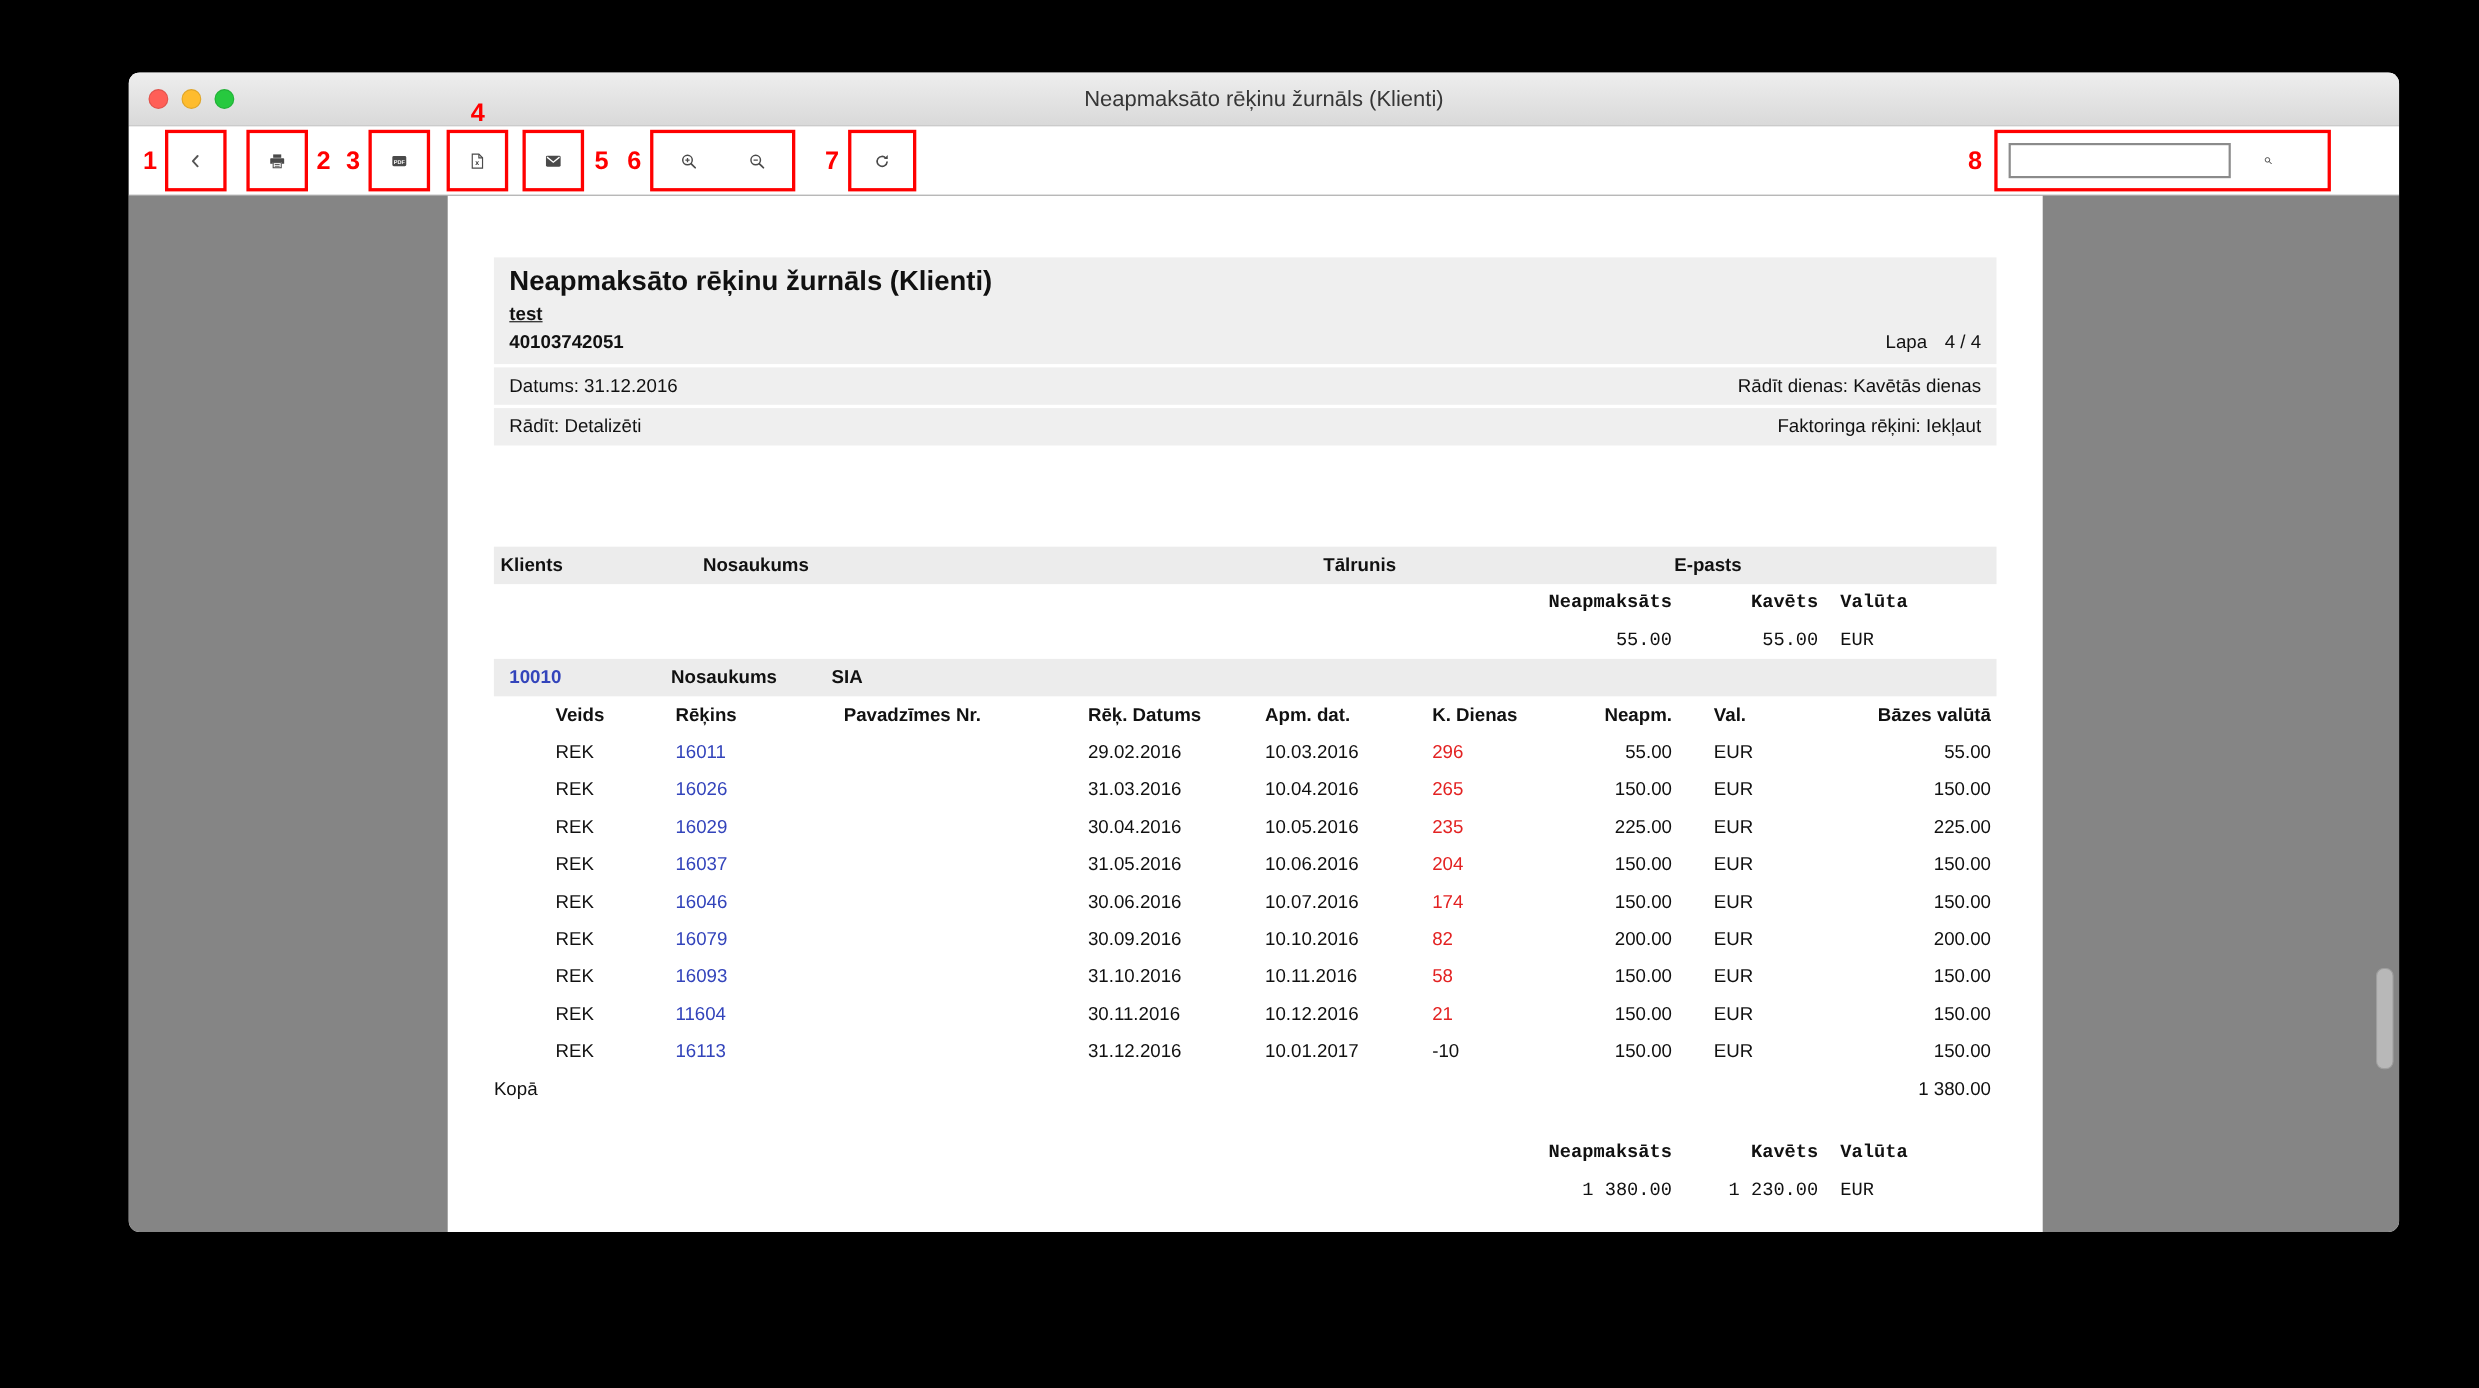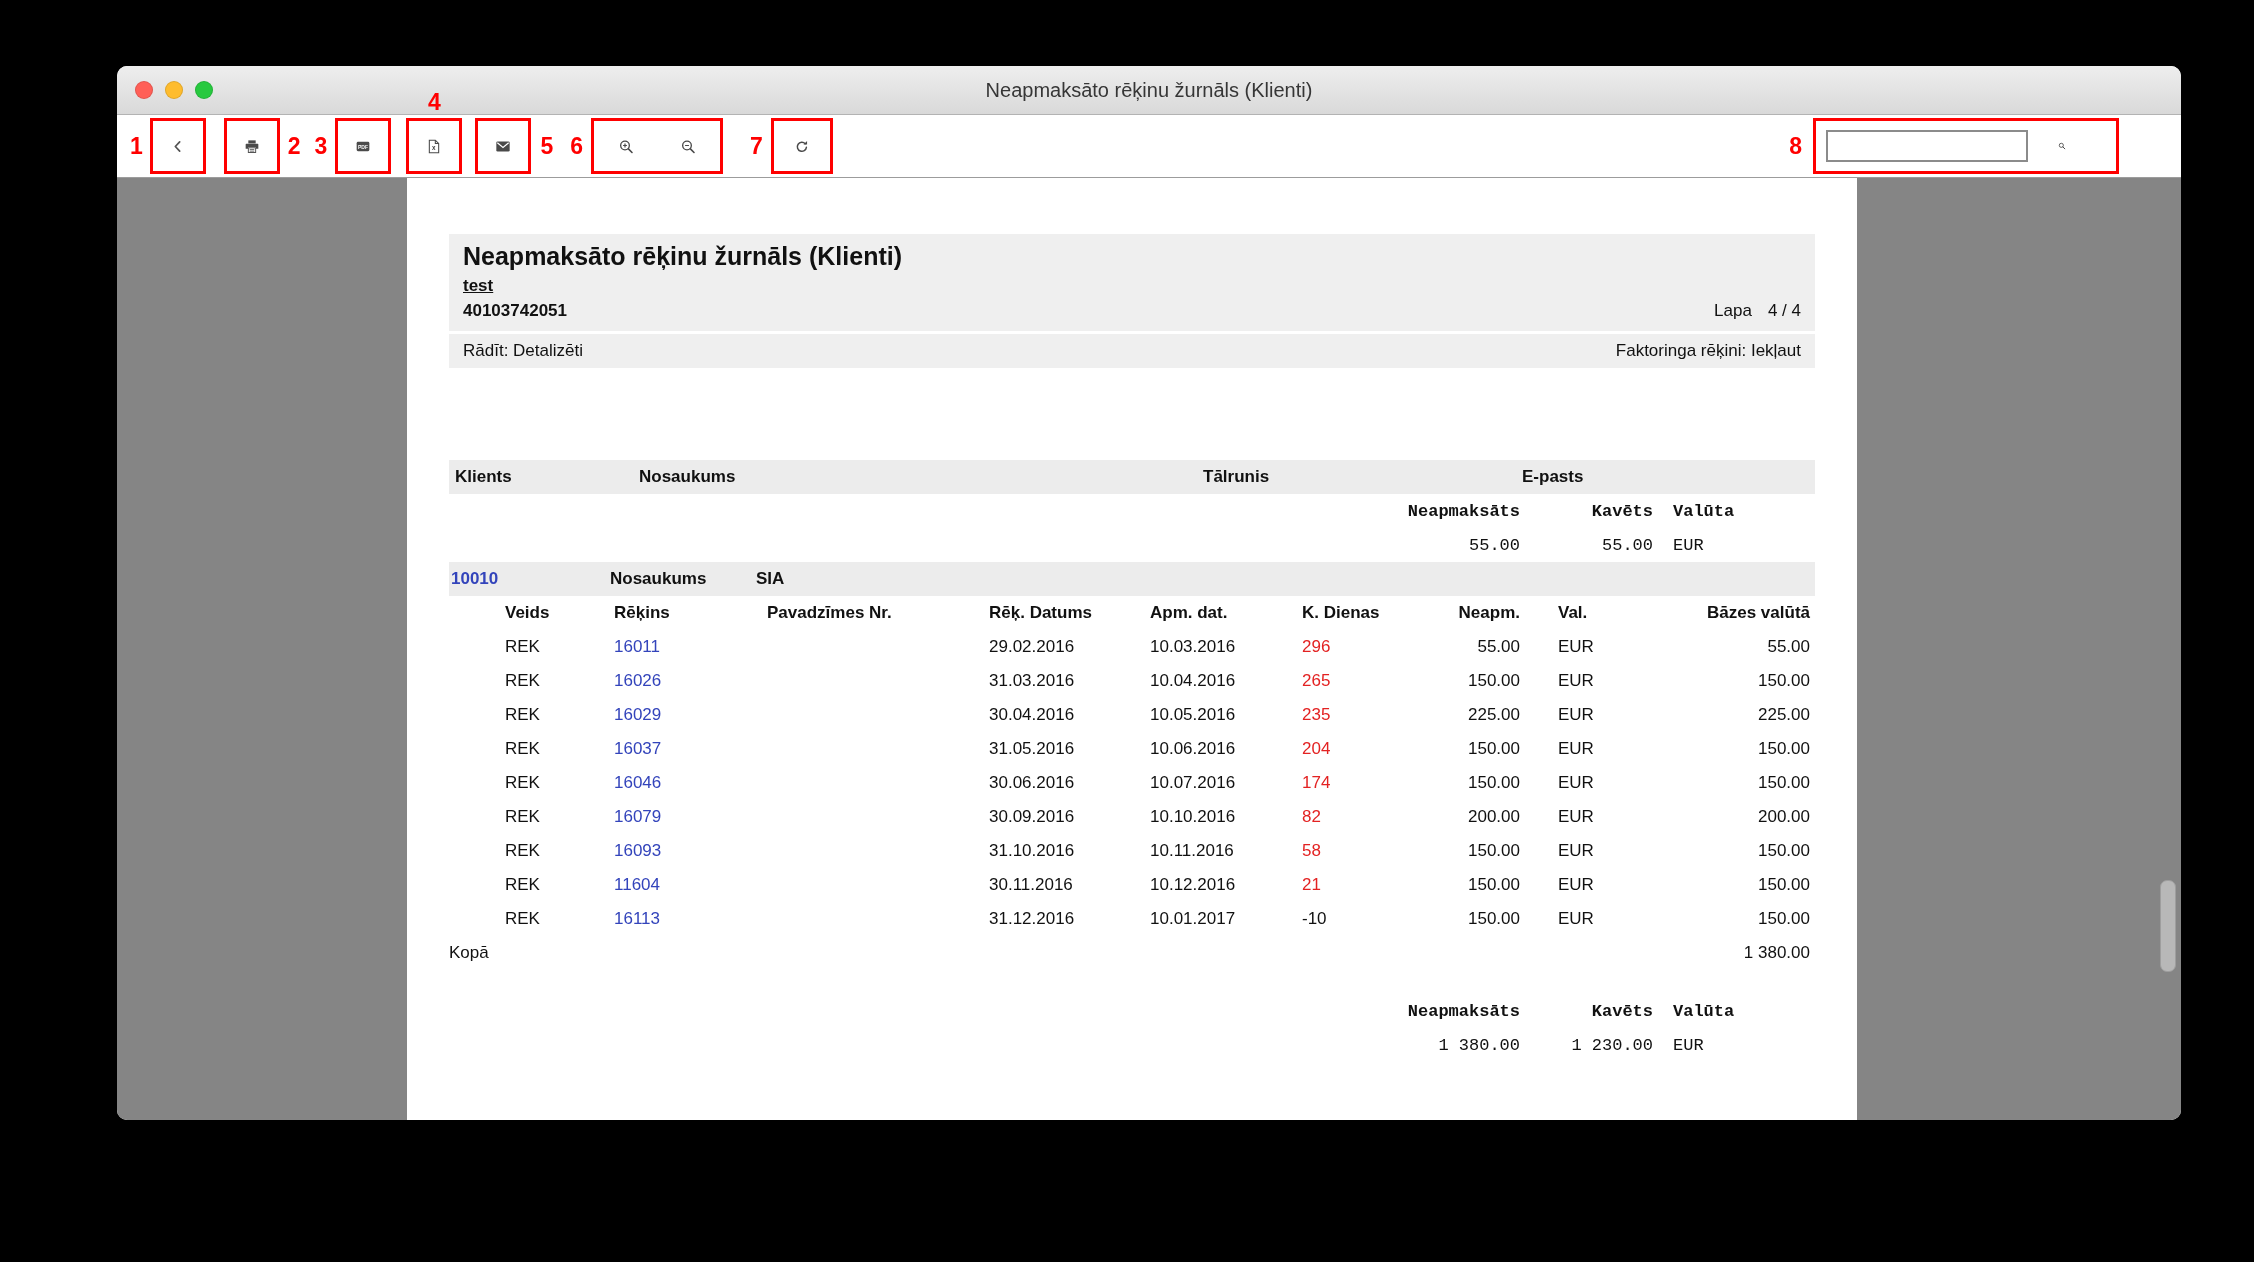--- a/index.html
+++ b/index.html
@@ -68,21 +68,21 @@
   .rep-page { font-weight:normal; }
   .rep-page .pv { margin-left:16px; }
   .hdr-row {
     background:#efefef; height:34px; margin-top:3px; display:flex;
     justify-content:space-between; align-items:center; padding:0 14px; font-size:17px;
   }
   .spacer1 { height:92px; }
   .band { position:relative; height:34px; background:#ececec; font-weight:bold; font-size:17px; }
   .band span { position:absolute; top:50%; transform:translateY(-50%); white-space:nowrap; }
   .b-klients { left:6px; }  .b-nosaukums { left:190px; }  .b-talrunis { left:754px; }  .b-epasts { left:1073px; }
-  .c-code { left:2px; color:#3344bb; }  .c-label { left:161px; }  .c-name { left:307px; }
+  .c-code { left:14px; color:#3344bb; }  .c-label { left:161px; }  .c-name { left:307px; }
   .sumrow { display:flex; height:34px; align-items:center; font-size:17px;font-family:Liberation Mono, monospace; }
   .sumrow.bold { font-weight:bold; }
   .sA { width:1073px; text-align:right; padding-right:2px; box-sizing:border-box; }
   .sB { width:133px; text-align:right; padding-right:2px; box-sizing:border-box; }
   .sC { margin-left:18px; }
   table.inv-table { border-collapse:collapse; width:1366px; table-layout:fixed; font-size:17px; }
   .inv-table th, .inv-table td { height:34px; padding:0; vertical-align:middle; white-space:nowrap; overflow:visible; font-weight:normal; text-align:left; }
   .inv-table thead th { font-weight:bold; }
   .c1 { padding-left:56px !important; }
   .c2 { padding-left:5px !important; }
@@ -223,20 +223,24 @@
           <div class="rep-title">Neapmaksāto rēķinu žurnāls (Klienti)</div>
           <div class="rep-company">test</div>
           <div class="rep-regrow">
             <span class="rep-reg">40103742051</span>
             <span class="rep-page">
               <span>Lapa</span><span class="pv">4 / 4</span>
             </span>
           </div>
         </div>
 
+        <div class="hdr-row">
+          <span>Datums: 31.12.2016</span>
+          <span>Rādīt dienas: Kavētās dienas</span>
+        </div>
         <div class="hdr-row">
           <span>Rādīt: Detalizēti</span>
           <span>Faktoringa rēķini: Iekļaut</span>
         </div>
 
         <div class="spacer1"></div>
 
         <div class="band">
           <span class="b-klients">Klients</span>
           <span class="b-nosaukums">Nosaukums</span>

